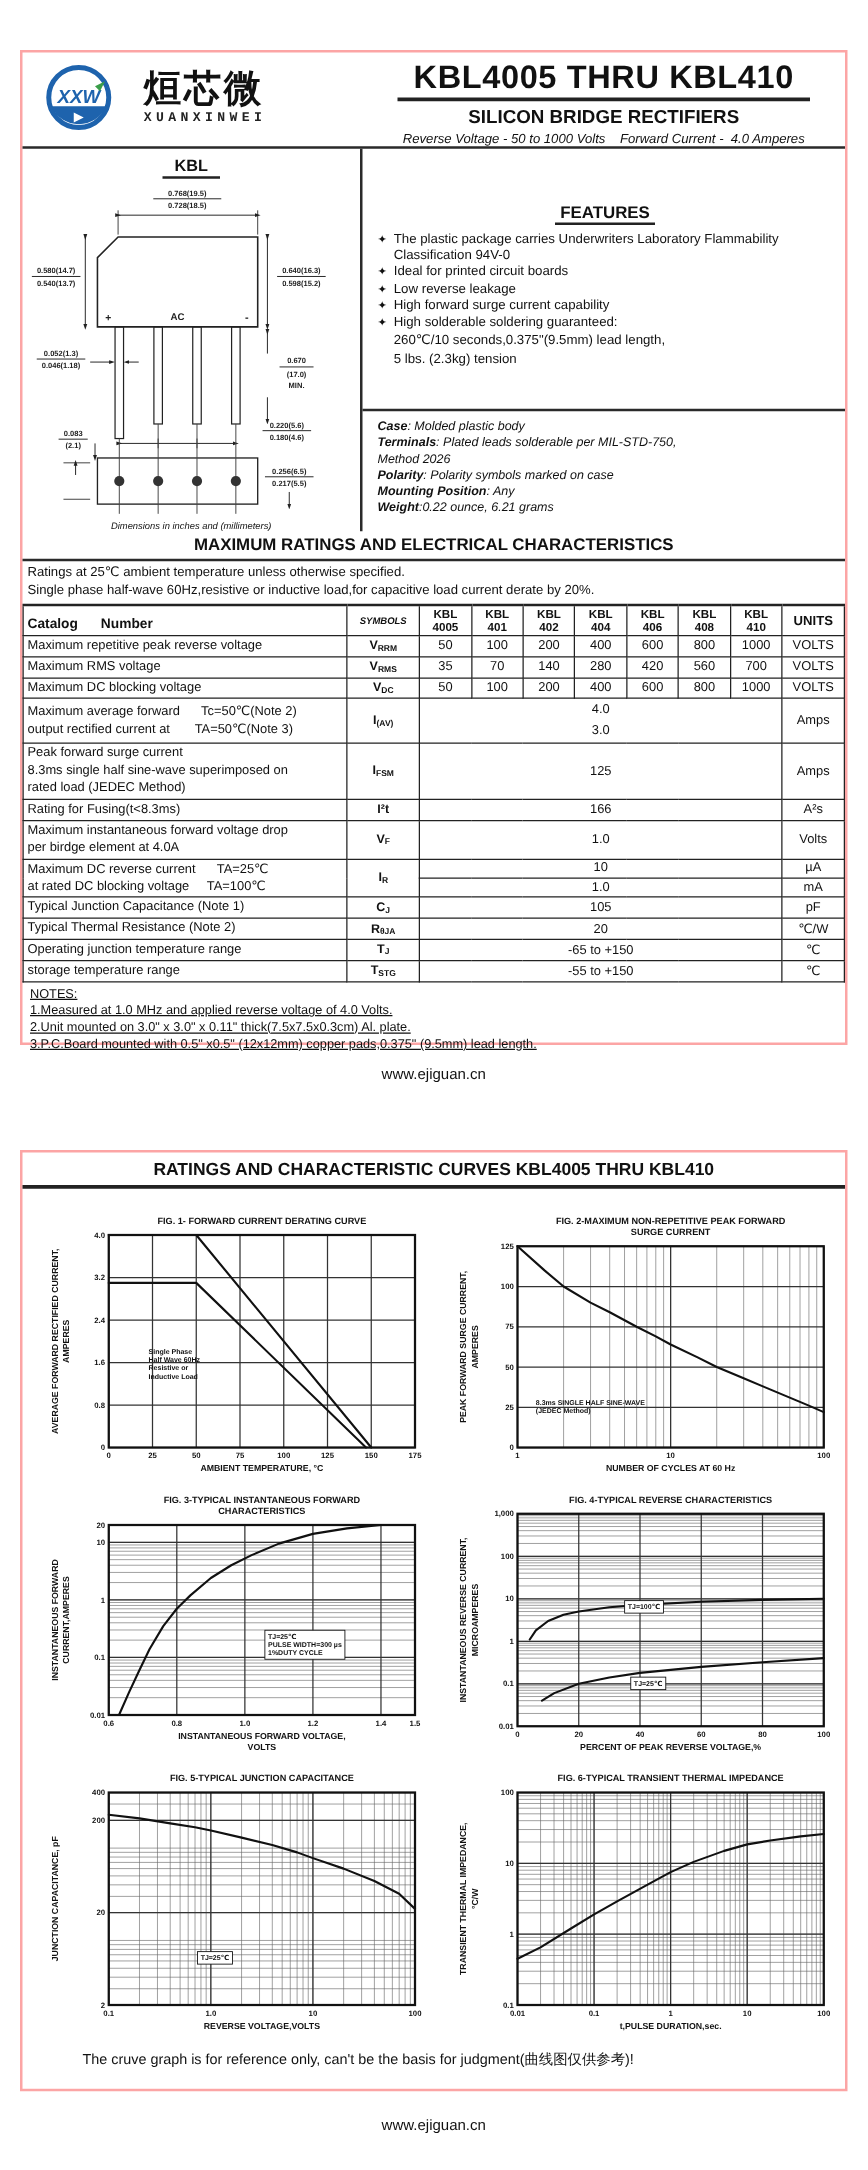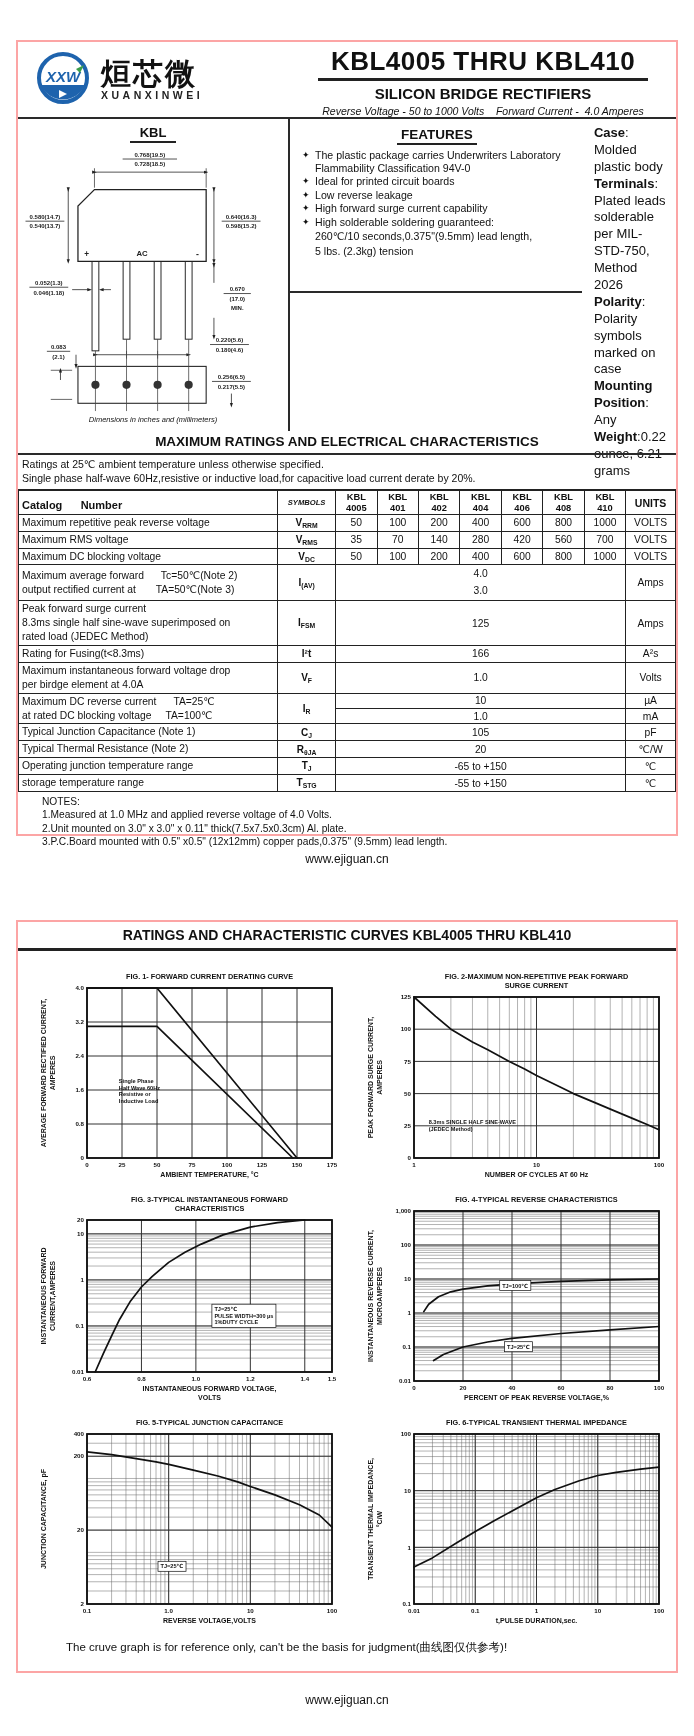--- a/index.html
+++ b/index.html
@@ -5,64 +5,64 @@
   * { box-sizing: border-box; }
   body {
     margin: 0; width: 694px; height: 1736px; background: #fff;
     font-family: "Liberation Sans", "DejaVu Sans", sans-serif; color: #111;
   }
   .page { border: 2px solid #fca5a5; margin: 0 16px; background: #fff; }
   #page1 { margin-top: 40px; height: 796px; display: flex; flex-direction: column; }
   
   .p1-header { display: flex; height: 77px; border-bottom: 2px solid #2a2a2a; }
   .logo-block { width: 272px; display: flex; align-items: center; padding-left: 14px; }
-  .logo-text { margin-left: 7px; }
+  .logo-text { margin-left: 21px; font-family: Liberation Mono, monospace; }
   .logo-cn { font-size: 30px; font-weight: bold; letter-spacing: 2px; line-height: 1; }
   .logo-en { font-size: 10.5px; font-weight: bold; letter-spacing: 3.5px; color: #222; }
   .title-block { flex: 1; text-align: center; padding-top: 4px; }
   .main-title { font-size: 26px; font-weight: bold; letter-spacing: 0.5px; }
   .title-rule { width: 330px; height: 3px; background: #222; margin: 1px auto 4px auto; }
   .sub-title { font-size: 15px; font-weight: bold; }
   .tagline { font-size: 10.5px; font-style: italic; margin-top: 3px; white-space: pre; }
   
   .p1-cols { display: flex; height: 312px; }
   .p1-left { width: 272px; border-right: 2px solid #2a2a2a; padding-top: 4px; }
   .pkg-name { width: 46px; margin: 2px auto 0 auto; text-align: center; font-weight: bold;
               font-size: 13px; border-bottom: 2px solid #222; padding-bottom: 1px; }
   .pkg-caption { text-align: center; font-size: 7.5px; font-style: italic; margin-top: -2px; }
-  .p1-right { flex: 1; display: flex; flex-direction: row; }
+  .p1-right { flex: 1; display: flex; flex-direction: column; margin-top: 36px; }
   .features-box { height: 174px; border-bottom: 2px solid #2a2a2a; padding: 6px 10px 0 12px; }
   .mech-box { flex: 1; padding: 6px 10px 0 12px; }
   .sec-heading { text-align: center; margin-bottom: 6px; }
   .sec-heading span { font-size: 13.5px; font-weight: bold; border-bottom: 2px solid #222; padding: 0 4px 1px 4px; }
   .feat { display: flex; font-size: 10.6px; line-height: 1.18; margin-bottom: 1px; }
   .bullet { width: 13px; flex: none; font-size: 9px; padding-top: 1px; }
   .feat-extra { font-size: 10.6px; line-height: 1.25; padding-left: 13px; margin-top: 2px; }
-  .mech-line { font-size: 13px; line-height: 1.3; }
+  .mech-line { font-size: 10px; line-height: 1.3; font-style: italic; }
   .mech-line b { font-weight: bold; }
   
   .ratings-bar { border-bottom: 2px solid #2a2a2a; text-align: center;
                  font-size: 13.5px; font-weight: bold; padding: 3px 0 4px 0; }
   .preamble { font-size: 10.5px; padding: 3px 6px 4px 4px; line-height: 1.3; }
   
   table { border-collapse: collapse; width: 100%; table-layout: fixed; }
   th, td { border: 1px solid #222; padding: 1px 3px; font-size: 10.3px; overflow: hidden; }
   thead th { border-top: 2px solid #222; }
   th.cat { text-align: left; font-size: 11px; font-weight: bold; vertical-align: bottom;
            padding-bottom: 3px; white-space: pre; }
   th.symh { font-style: italic; font-size: 7.6px; font-weight: bold; }
   th.part { font-size: 9.3px; line-height: 1.1; text-align: center; }
   th.unitsh { font-size: 10.5px; }
   td.param { text-align: left; line-height: 1.35; }
   td.param div { white-space: pre; }
   td.sym { text-align: center; font-size: 10px; font-weight: bold; }
   td.val, td.unit { text-align: center; }
   .sb { font-size: 6.8px; font-weight: bold; vertical-align: -1.5px; letter-spacing: 0; }
   td.merge2 div { line-height: 1.6; }
-  .notes { font-size: 10.2px; line-height: 1.3; padding: 3px 24px; }
+  .notes { font-size: 10.2px; line-height: 1.3; padding: 3px 6px; text-decoration: underline; }
   .site-footer { text-align: center; font-size: 12px; margin-top: 16px; }
   
   #page2 { margin-top: 54px; }
   .curves-bar { text-align: center; font-weight: bold; font-size: 14px; padding: 5px 14px;
                 border-bottom: 3px solid #222; }
   .charts-grid { display: grid; grid-template-columns: 1fr 1fr; padding: 18px 2px 0 2px; row-gap: 8px; }
   .chart-cell { display: flex; justify-content: flex-end; }
   svg.chart { width: 310px; height: 215px; }
   .ref-note { font-size: 11.5px; padding: 10px 14px 16px 48px; }
   #footer2 { margin-top: 20px; }

